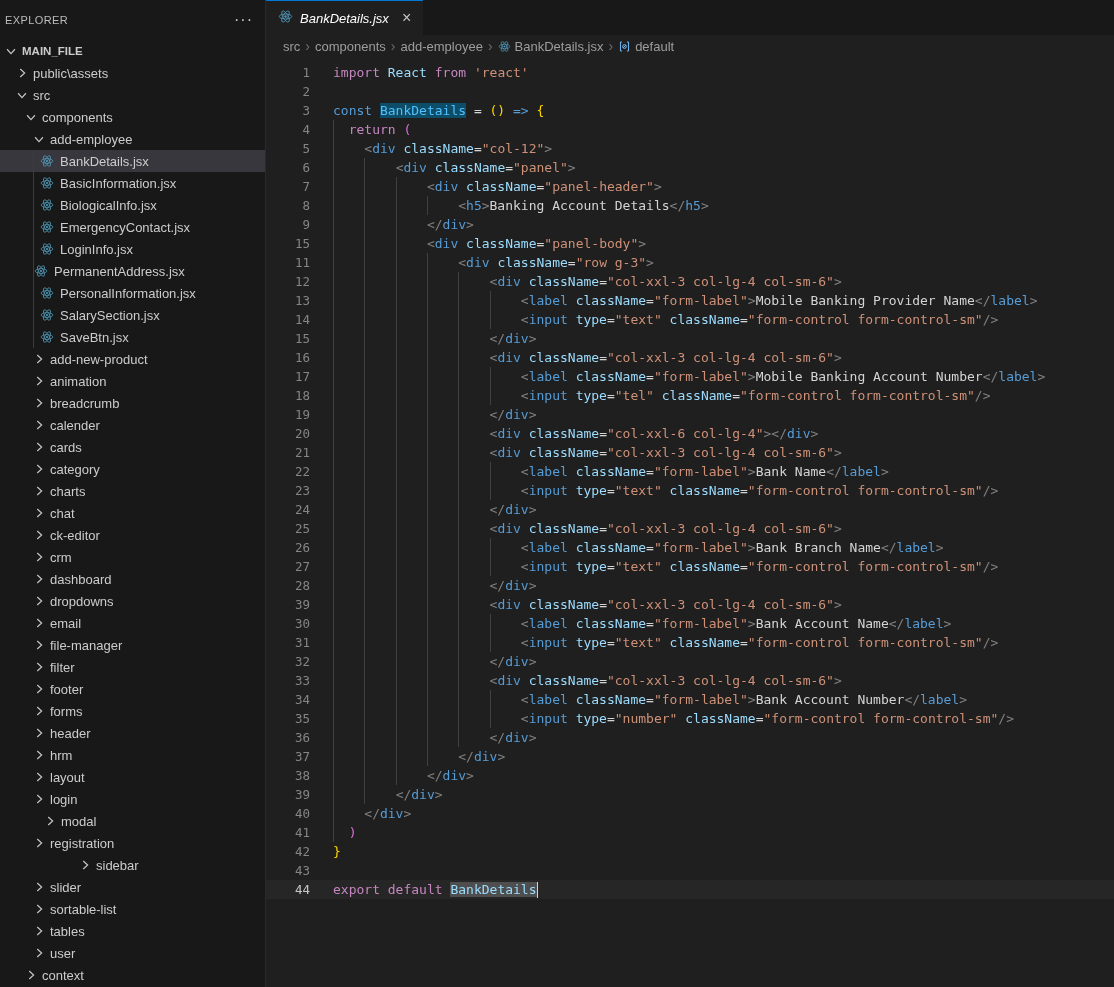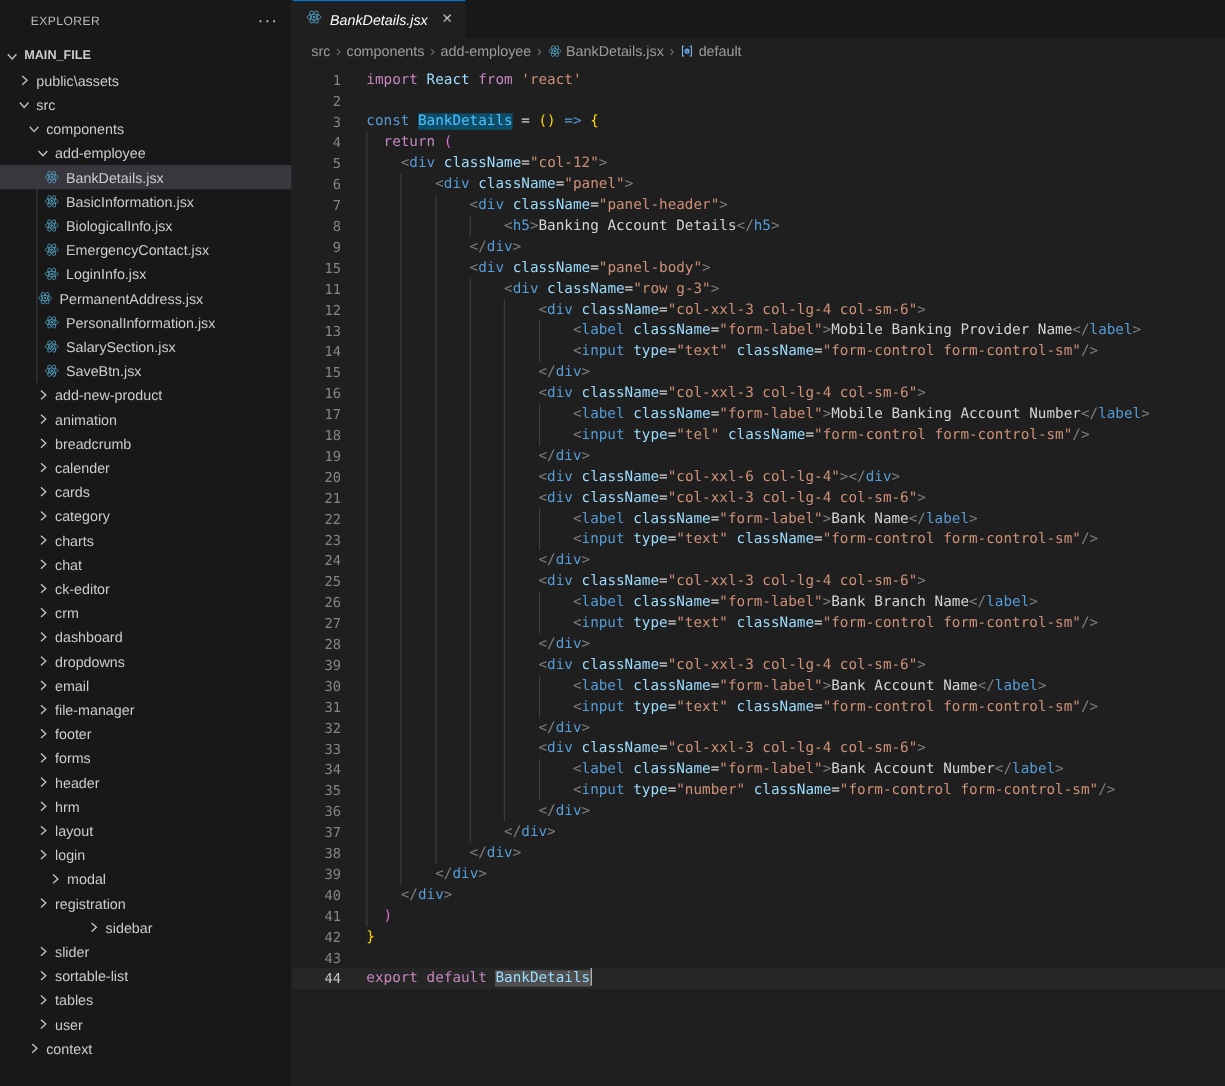--- a/index.html
+++ b/index.html
@@ -3,21 +3,21 @@
 <meta charset="utf-8">
 <style>
   * { margin:0; padding:0; box-sizing:border-box; }
   html,body { width:1114px; height:987px; overflow:hidden; background:#1f1f1f;
               font-family:"Liberation Sans", sans-serif; }
   .app { display:flex; width:1114px; height:987px; }
 
   
   .sidebar { position:relative; width:266px; height:987px; background:#181818;
              border-right:1px solid #2a2a2a; flex:none; overflow:hidden; }
-  .sb-header { height:40px; display:flex; align-items:center; padding:0 12px 0 28px;
+  .sb-header { height:40px; display:flex; align-items:center; padding:0 12px 0 5px;
                color:#bcbcbc; font-size:11px; letter-spacing:.4px; }
   .sb-header .title { flex:1; }
   .more { color:#cccccc; font-size:16px; letter-spacing:1px; cursor:pointer; line-height:10px; }
   .tree { position:relative; }
   .row { height:22px; display:flex; align-items:center; color:#cccccc; font-size:13px;
          white-space:nowrap; cursor:pointer; }
   .row.sel { background:#37373d; }
   .row .twist { width:16px; height:16px; flex:none; display:flex; align-items:center;
                 justify-content:center; color:#c5c5c5; margin-right:3px; }
   .row .twist svg { display:block; }
@@ -342,20 +342,28 @@
             </svg>
           </span>
           <span class="lbl">file-manager</span>
         </div>
         <div class="row" style="padding-left: 31px;">
           <span class="twist">
             <svg width="14" height="14" viewBox="0 0 16 16">
               <path d="M6 3.5 L11 8 L6 12.5" fill="none" stroke="currentColor" stroke-width="1.4"></path>
             </svg>
           </span>
+          <span class="lbl">filter</span>
+        </div>
+        <div class="row" style="padding-left: 31px;">
+          <span class="twist">
+            <svg width="14" height="14" viewBox="0 0 16 16">
+              <path d="M6 3.5 L11 8 L6 12.5" fill="none" stroke="currentColor" stroke-width="1.4"></path>
+            </svg>
+          </span>
           <span class="lbl">footer</span>
         </div>
         <div class="row" style="padding-left: 31px;">
           <span class="twist">
             <svg width="14" height="14" viewBox="0 0 16 16">
               <path d="M6 3.5 L11 8 L6 12.5" fill="none" stroke="currentColor" stroke-width="1.4"></path>
             </svg>
           </span>
           <span class="lbl">forms</span>
         </div>

